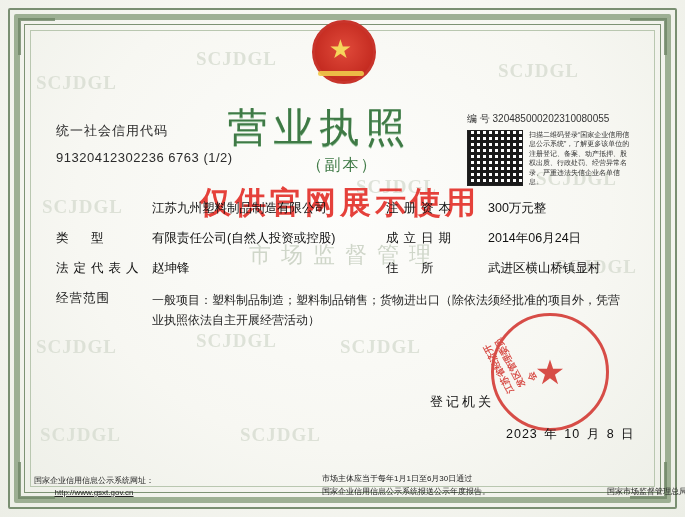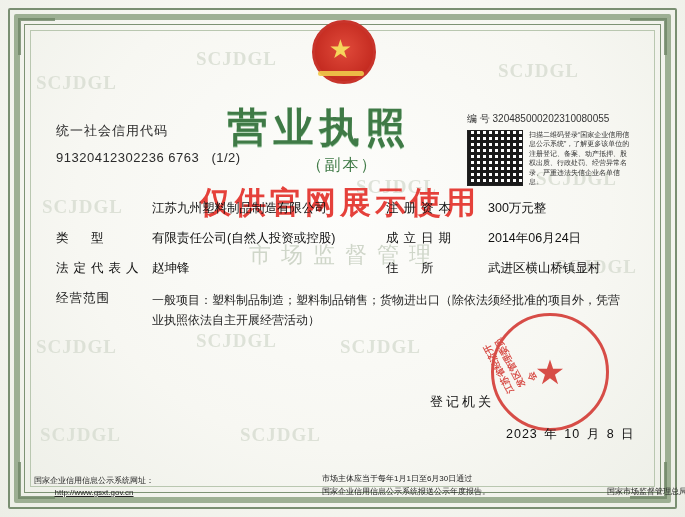--- a/index.html
+++ b/index.html
@@ -63,33 +63,33 @@
     display:flex;align-items:center;justify-content:center;
     color:#f6d55c;font-size:26px;line-height:1;
   }
   .emblem-bar{
     position:absolute;left:6px;bottom:6px;width:46px;height:5px;border-radius:3px;background:#f0c94a;opacity:.9;
   }
   
   .title{
     position:absolute;left:0;top:100px;width:639px;text-align:center;
     font-family:"Liberation Serif","DejaVu Serif",serif;
-    font-size:40px;font-weight:bold;color:#3f7a46;letter-spacing:6px;
+    font-size:40px;font-weight:normal;color:#3f7a46;letter-spacing:6px;
     text-shadow:0 1px 0 #9fc9a4;
   }
   .subtitle{
     position:absolute;left:0;top:155px;width:685px;text-align:center;
     font-size:16px;color:#3f7a46;letter-spacing:2px;
     font-family:"Liberation Serif","DejaVu Serif",serif;
   }
   
   .code-block{position:absolute;left:56px;top:122px;}
   .code-label{font-size:13px;color:#2b2b2b;letter-spacing:1px;}
   .code-value{font-size:13px;color:#2b2b2b;margin-top:10px;letter-spacing:.5px;}
-  .code-value .pages{margin-left:8px;}
+  .code-value .pages{margin-left:0;}
 
   
   .qr-block{position:absolute;right:48px;top:112px;width:170px;margin-left:40px;}
   .qr-no{font-size:10px;color:#333;text-align:left;margin-bottom:4px;}
   .qr-wrap{display:flex;gap:6px;align-items:flex-start;}
   .qr{
     width:54px;height:54px;background:
       repeating-linear-gradient(0deg,#1a1a1a 0 3px,transparent 3px 6px),
       repeating-linear-gradient(90deg,#1a1a1a 0 3px,transparent 3px 6px);
     background-color:#fff;border:1px solid #222;

